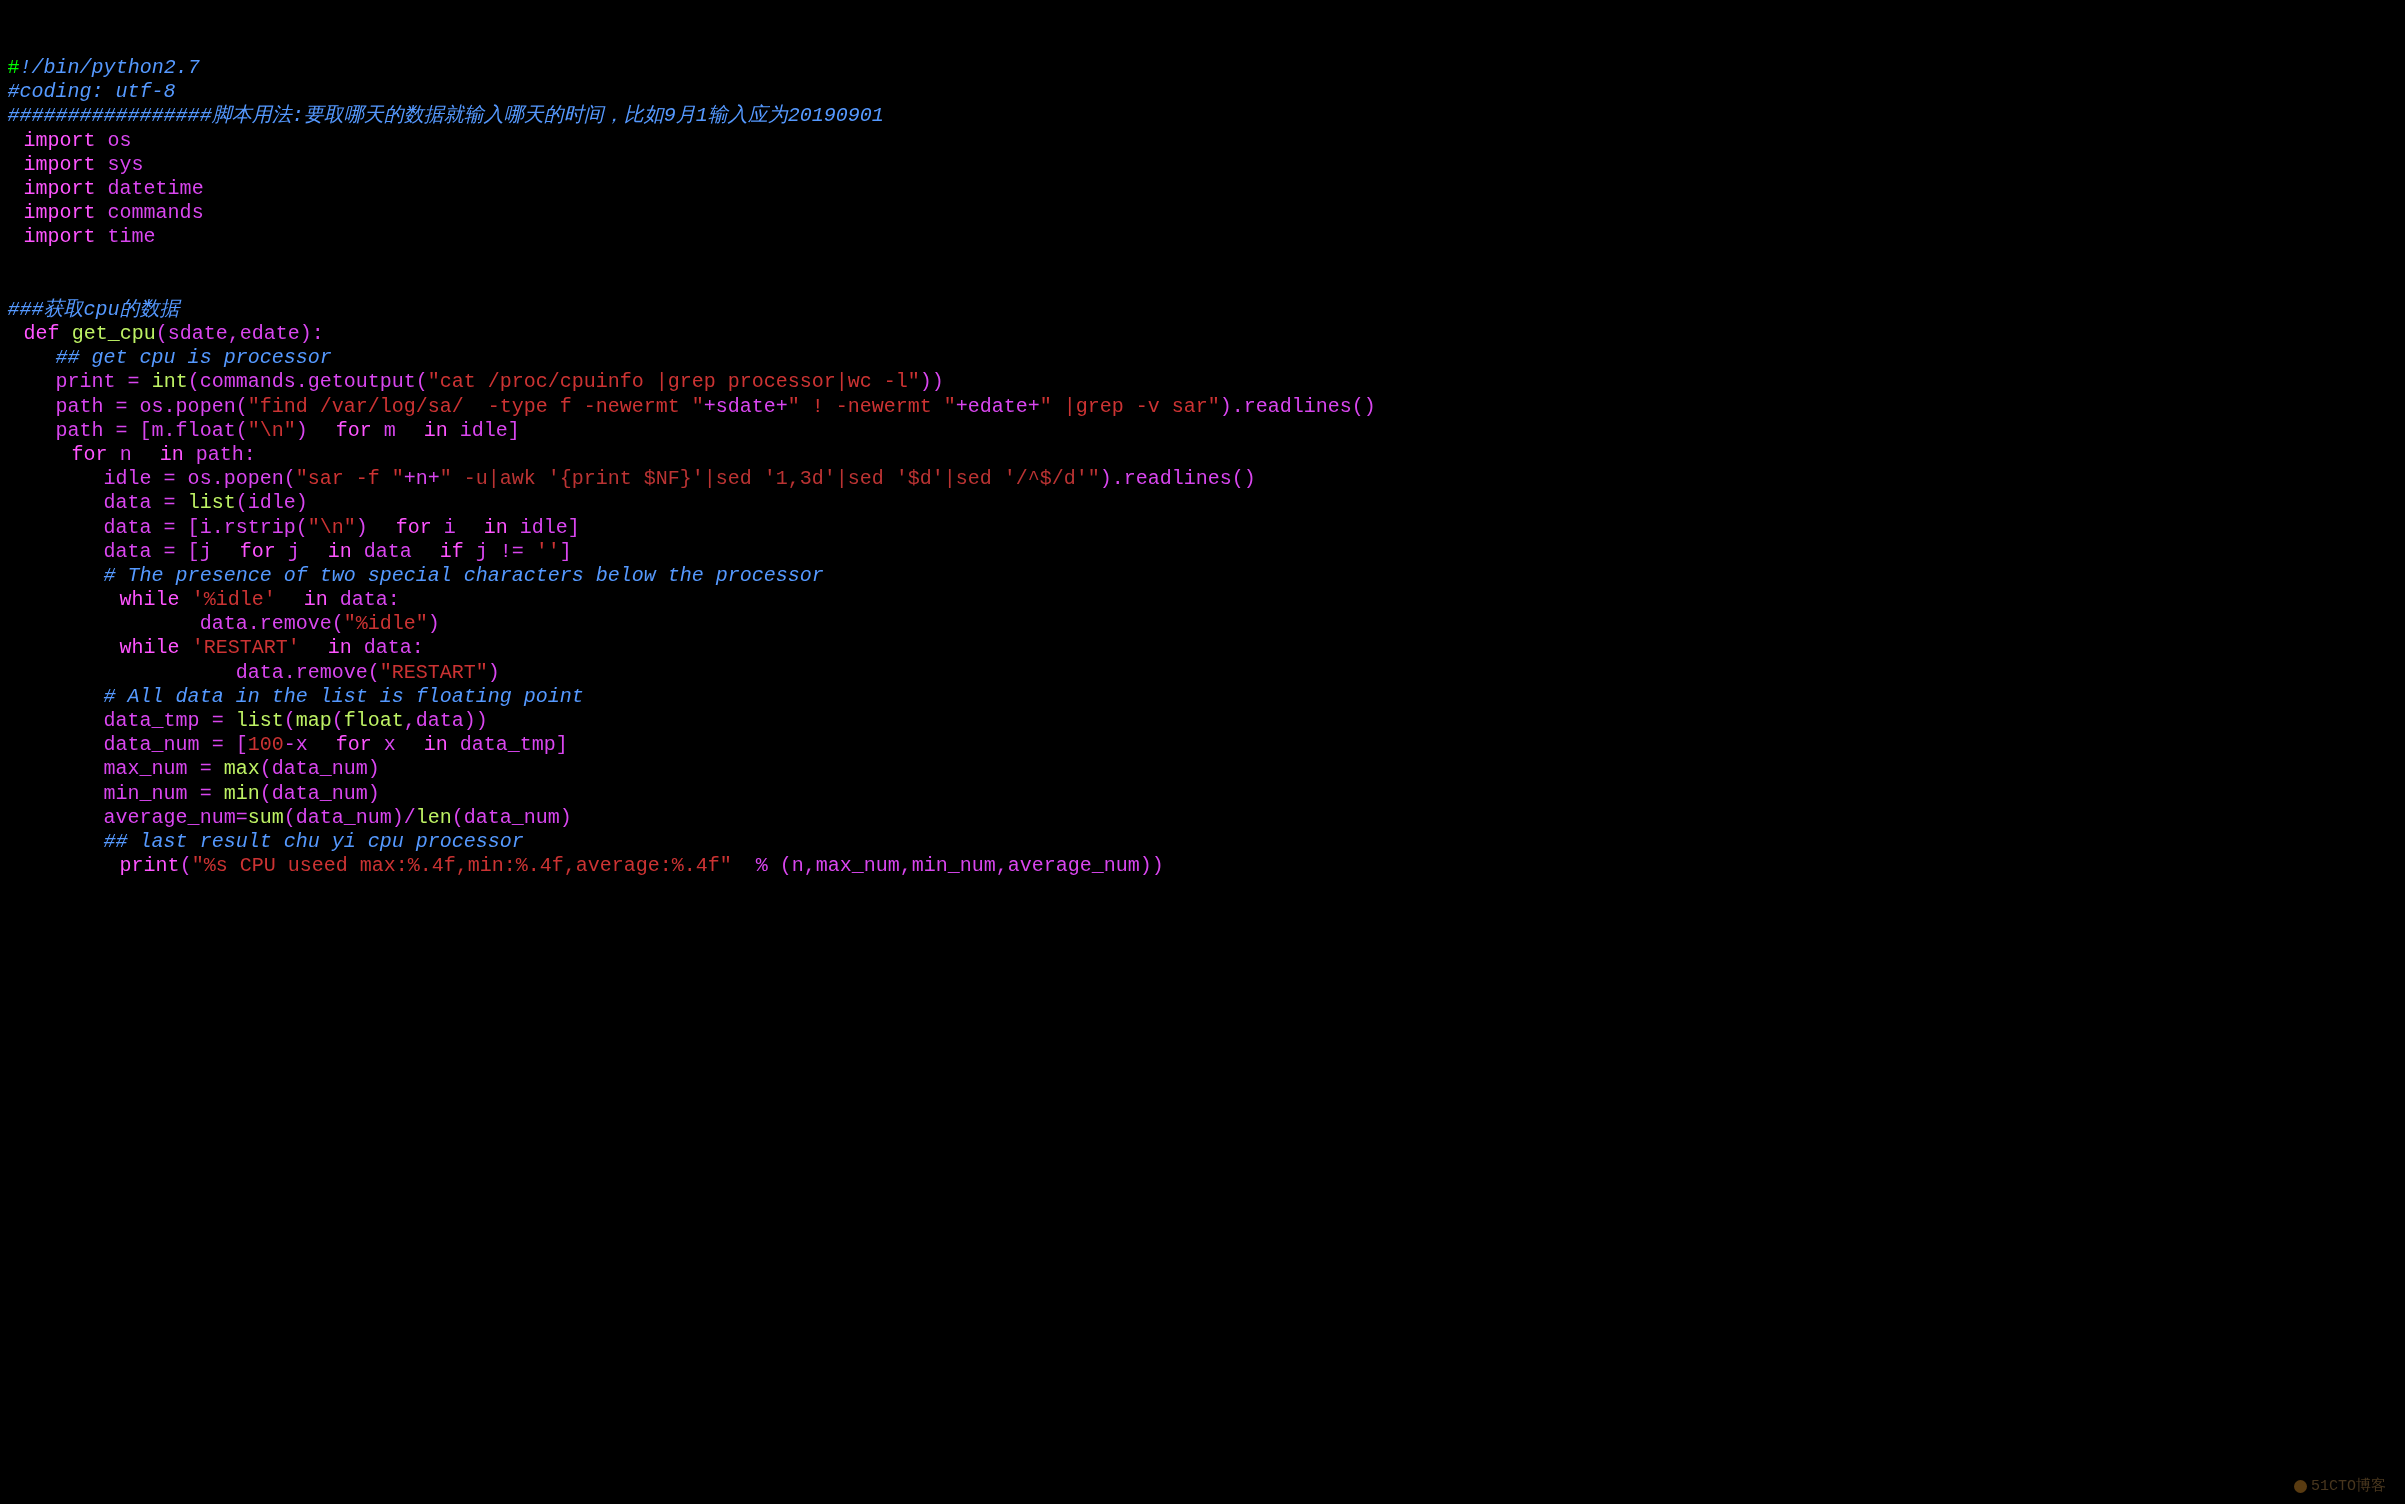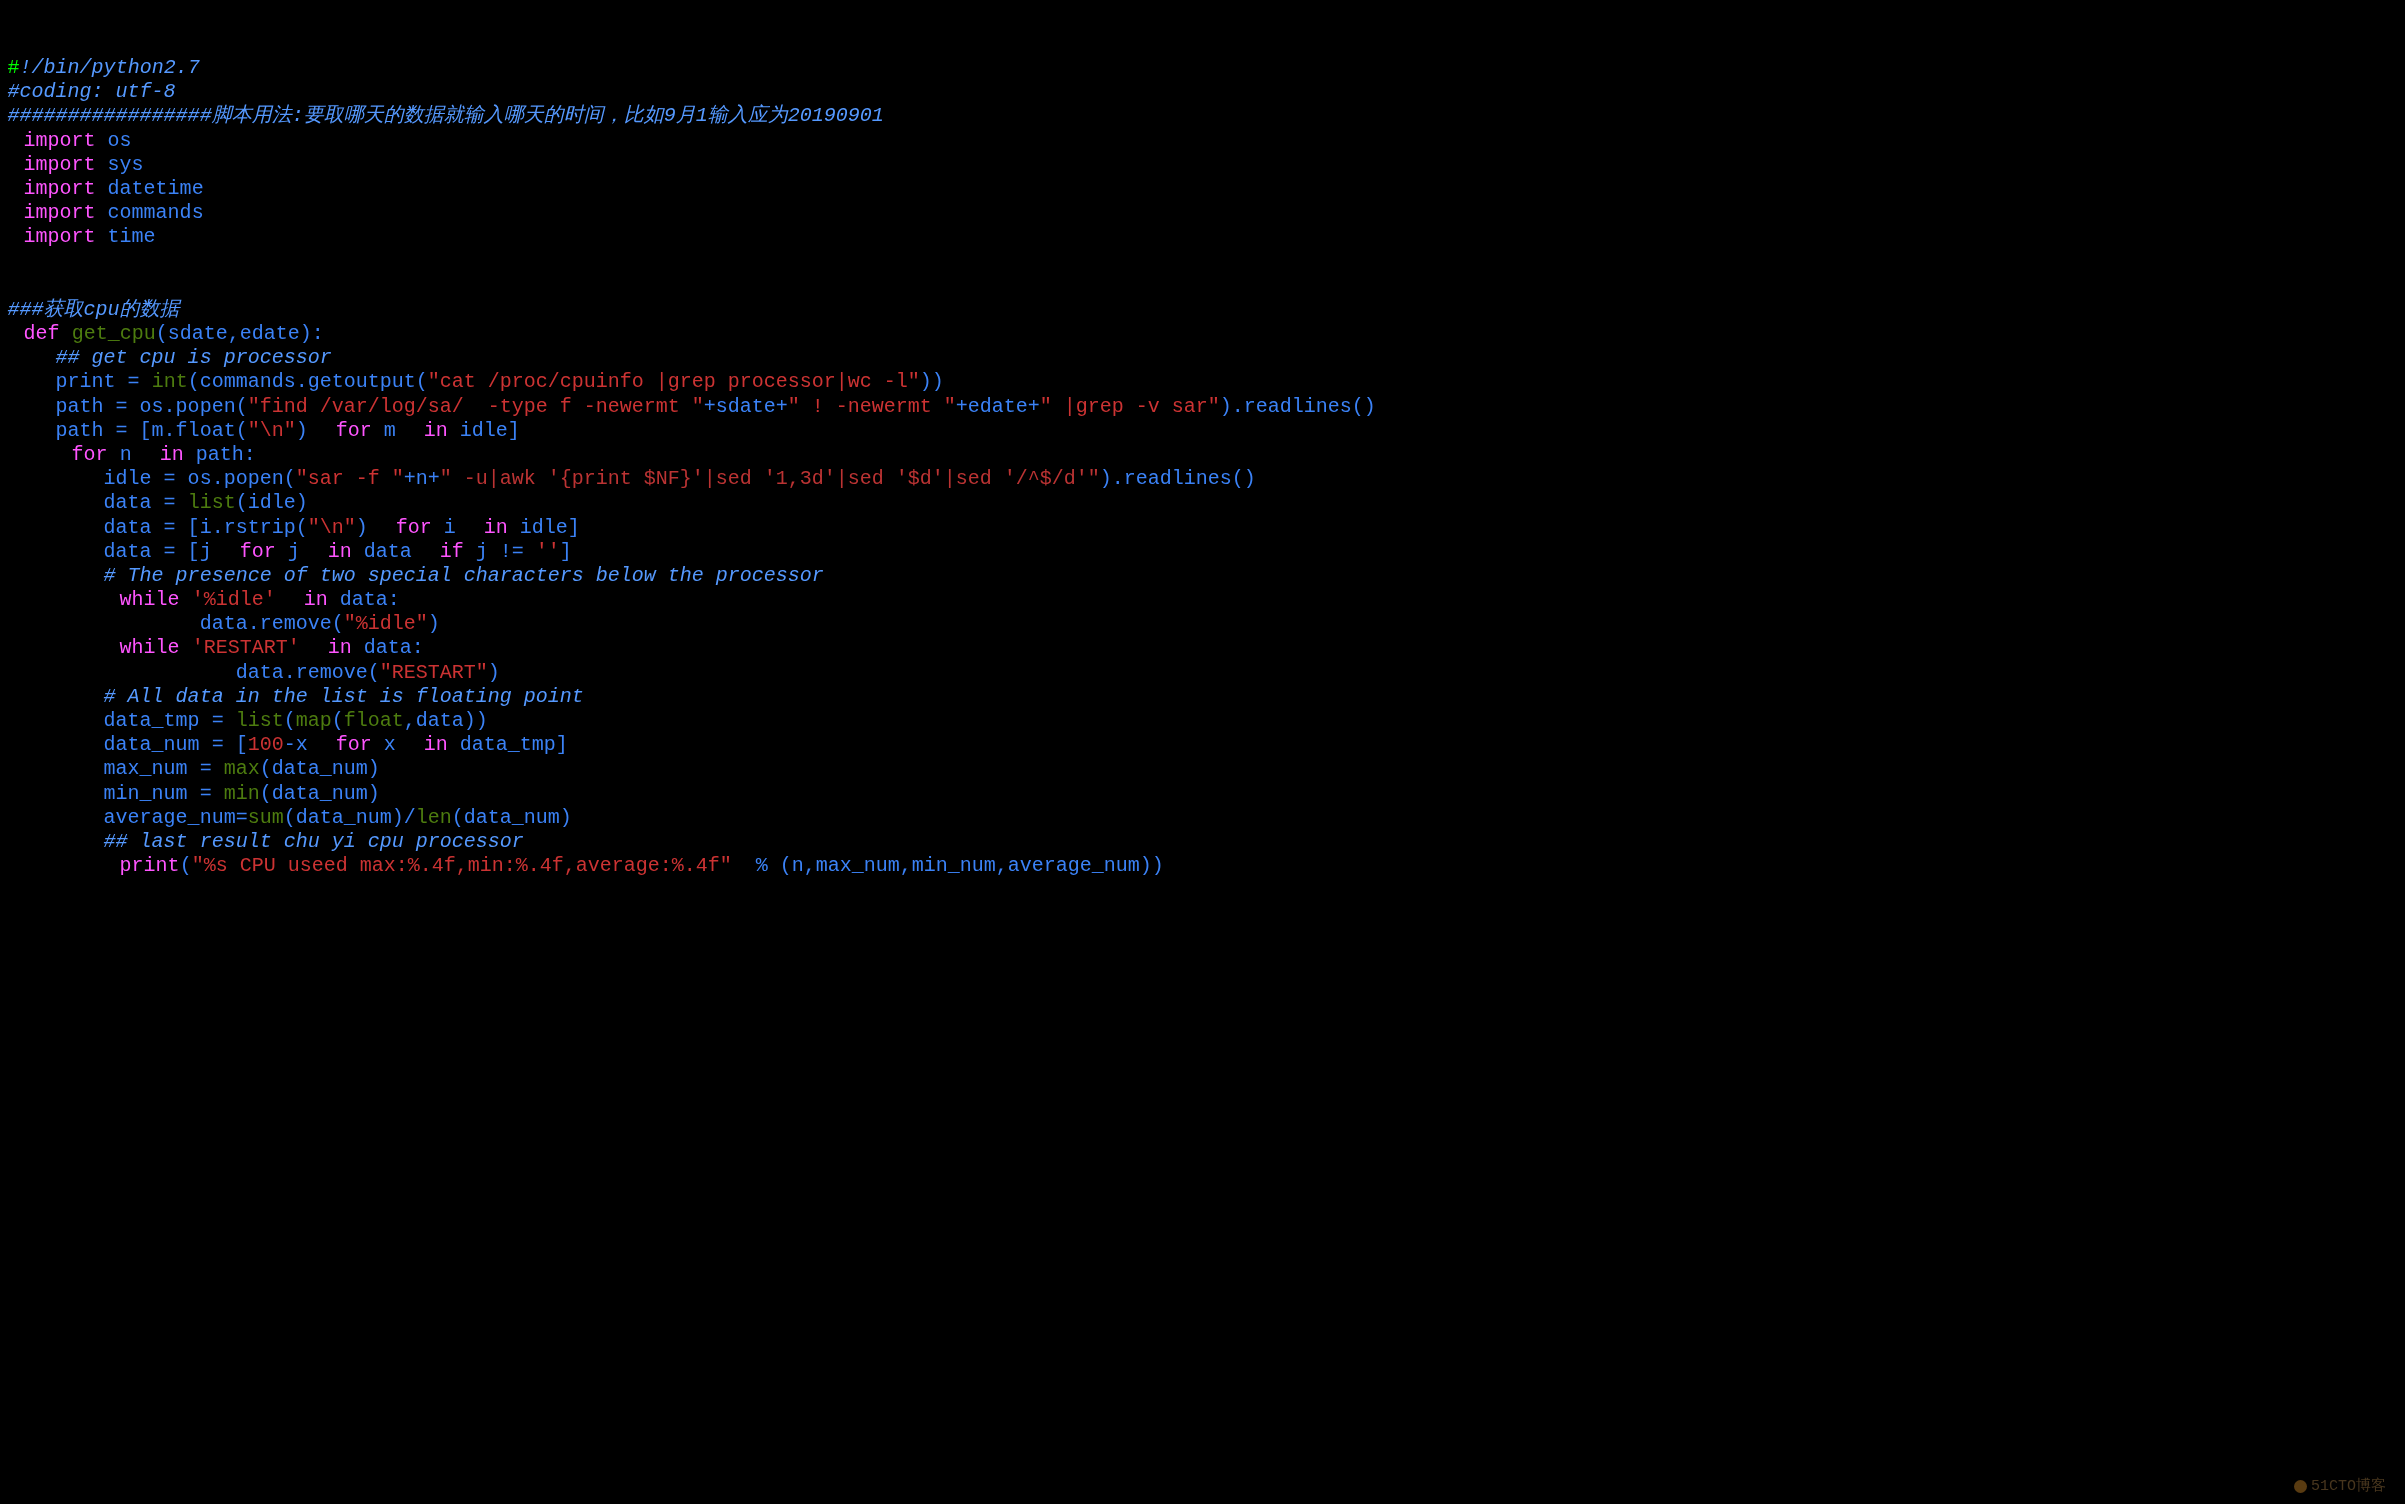--- a/index.html
+++ b/index.html
@@ -8,24 +8,24 @@
     background: #000000;
     font-family: "Consolas", "Monaco", "Courier New", monospace;
     font-size: 20px;
     line-height: 1.21;
     color: #ffffff;
     white-space: pre;
   }
   .green { color: #00ff00; }
   .blue { color: #5599ff; font-style: italic; }
   .magenta { color: #ff55ff; margin-left: 16px; }
-  .yellow { color: #4d7c0f; }
+  .yellow { color: #bef264; }
   .red { color: #cc3333; }
   .darkred { color: #bb3333; }
-  .white { color: #3b82f6; }
+  .white { color: #d946ef; }
   .watermark {
     position: fixed;
     right: 19px;
     bottom: 7.6px;
     font-size: 15px;
     color: #cc9955;
     opacity: 0.35;
   }
   .watermark-icon {
     display: inline-block;

